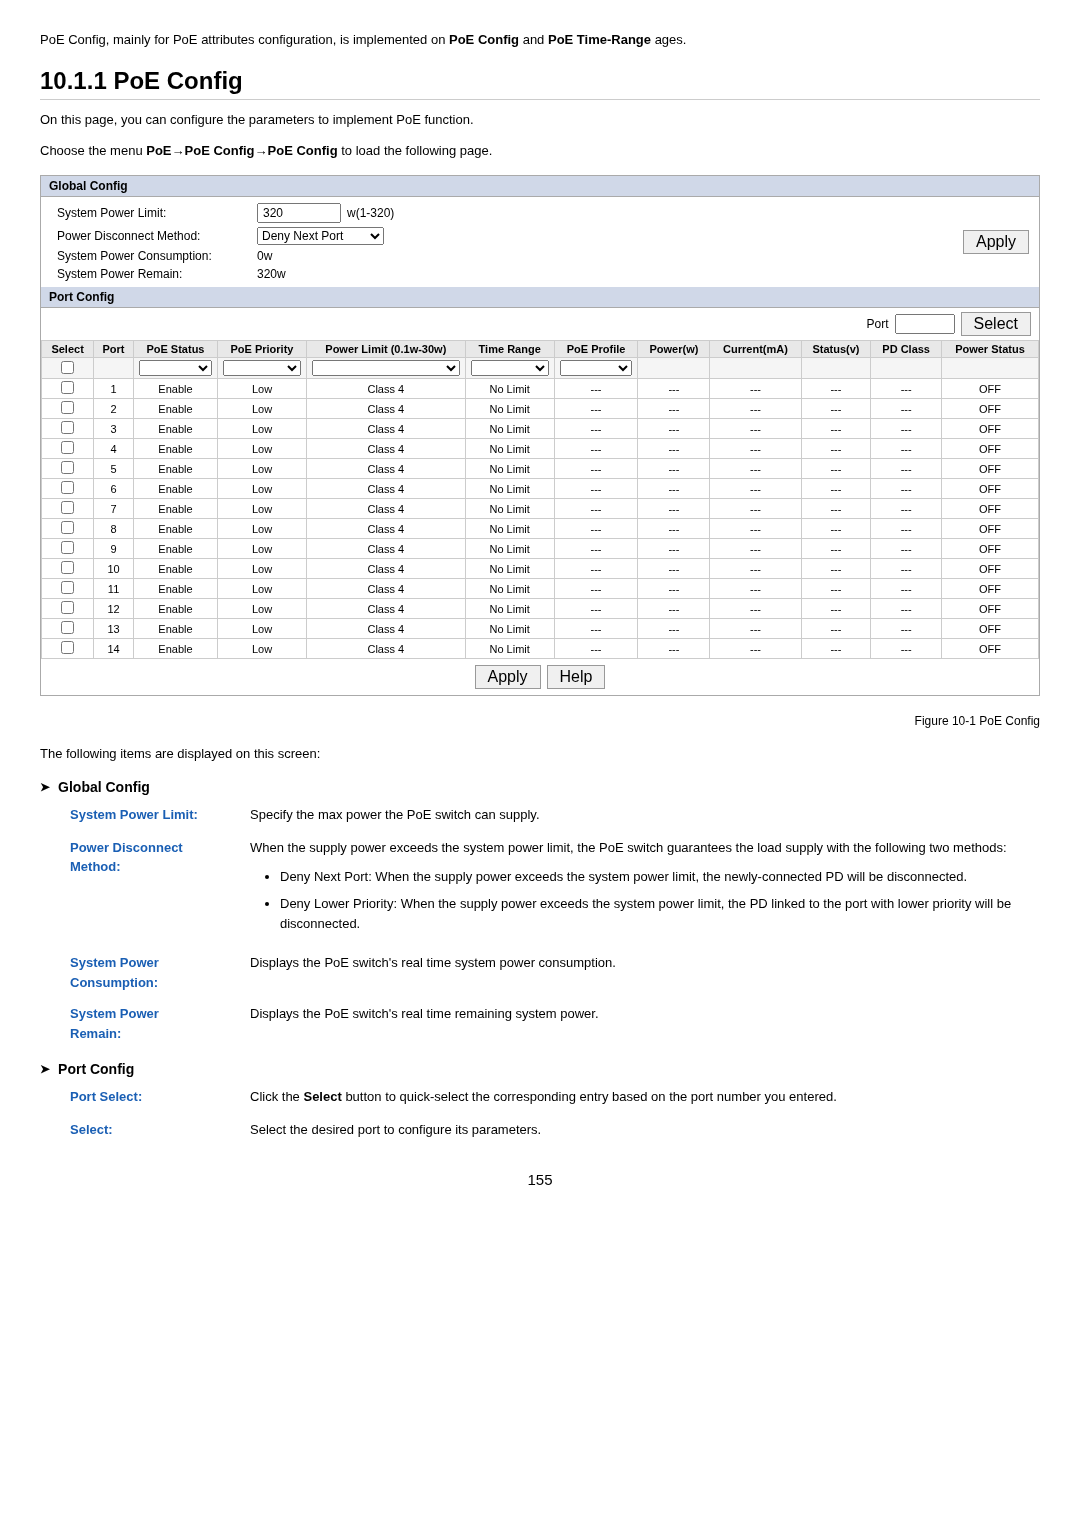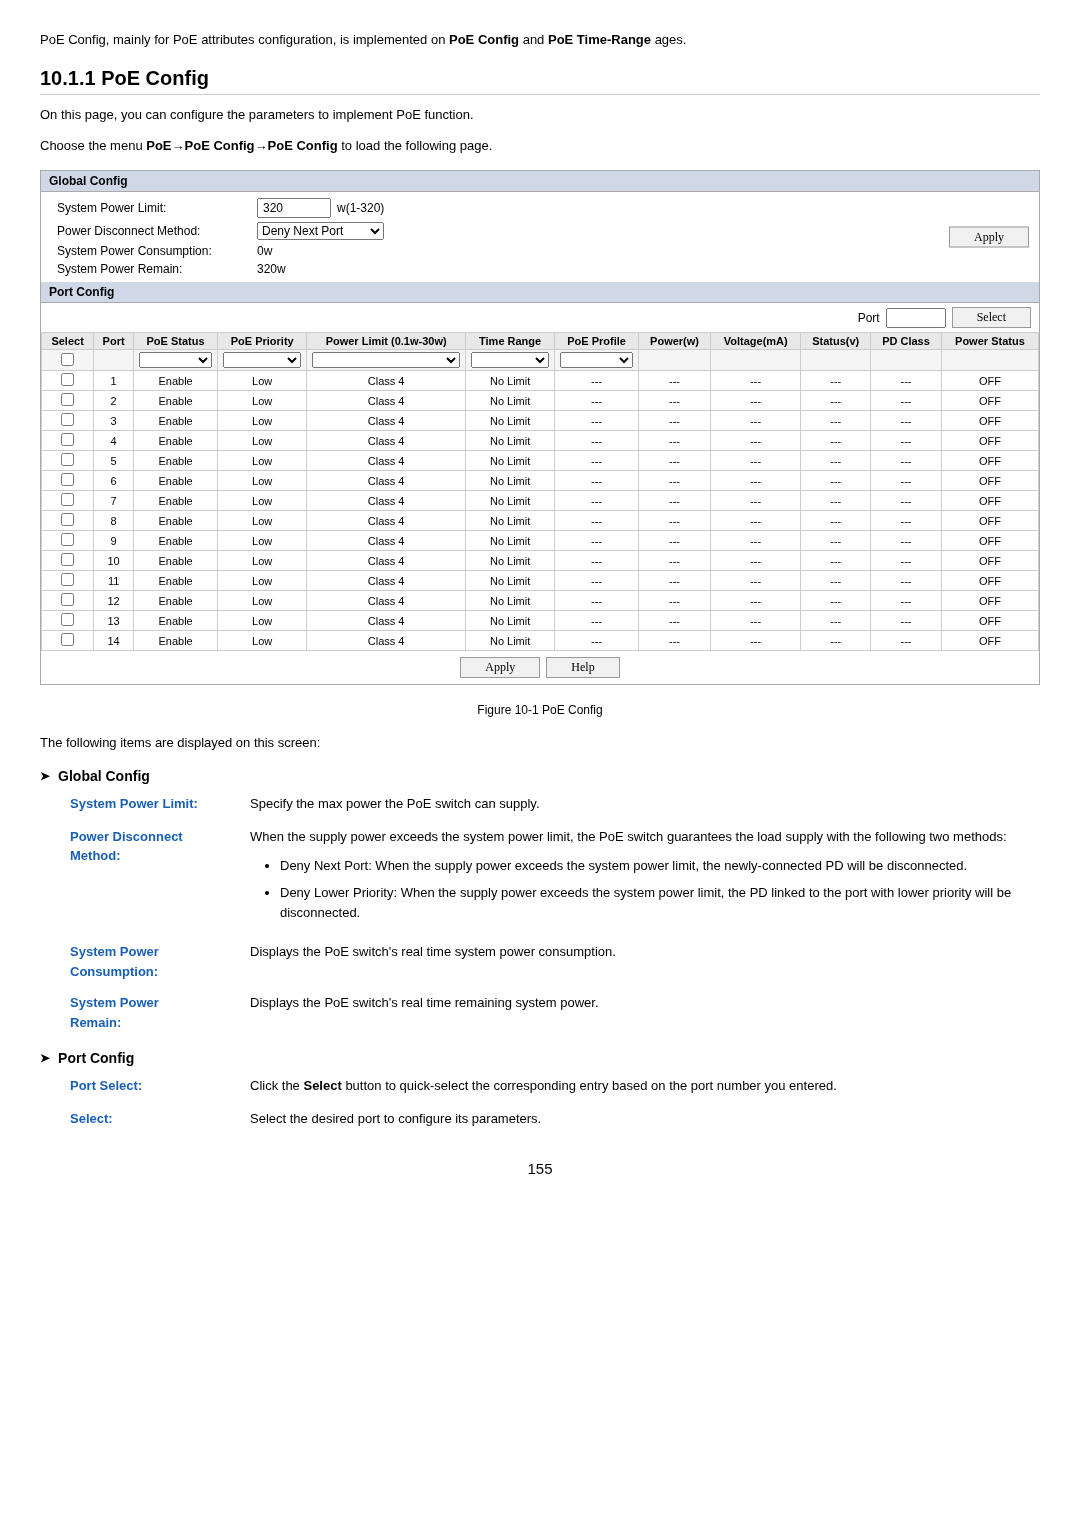--- a/index.html
+++ b/index.html
@@ -6,21 +6,21 @@
     body {
       font-family: Arial, sans-serif;
       font-size: 13px;
       color: #000;
       background: #fff;
       padding: 30px 40px;
       max-width: 1080px;
       margin: 0 auto;
     }
     .intro-text { margin-bottom: 16px; line-height: 1.6; }
-    .section-title { font-size: 20px; font-weight: bold; margin-bottom: 10px; border-bottom: 1px solid #ccc; padding-bottom: 4px; }
+    .section-title { font-size: 24px; font-weight: bold; margin-bottom: 10px; border-bottom: 1px solid #ccc; padding-bottom: 4px; }
     .page-desc { margin-bottom: 10px; line-height: 1.6; }
     .menu-path { margin-bottom: 14px; line-height: 1.6; }
     .config-box {
       border: 1px solid #aaa;
       margin-bottom: 18px;
       font-size: 12px;
     }
     .config-section-header {
       background: #d0d8e8;
       padding: 3px 8px;
@@ -40,34 +40,33 @@
     .global-config-body .value-cell { font-size: 12px; display: flex; align-items: center; gap: 6px; }
     .apply-btn-global {
       position: absolute;
       right: 10px;
       top: 50%;
       transform: translateY(-50%);
     }
     .apply-btn-global button, .btn {
       background: #f0f0f0;
       border: 1px solid #999;
-      padding: 2px 24px;
-      font-size: 12px;
+      padding: 2px 12px;
+      font-size: 16px;
       cursor: pointer;
-      font-family: Liberation Serif, serif;
     }
     .port-config-header-row {
       display: flex;
       justify-content: flex-end;
       align-items: center;
       padding: 4px 8px;
       gap: 6px;
     }
     .table-bottom-btns { padding: 6px; display: flex; gap: 6px; justify-content: center; }
-    .figure-caption { text-align: center; margin: 10px 0 16px 0; font-size: 12px; }
+    .figure-caption { text-align: right; margin: 10px 0 16px 0; font-size: 12px; }
     .following-text { margin-bottom: 14px; line-height: 1.6; }
     .bullet-section { margin-bottom: 18px; }
     .bullet-section .section-bullet {
       font-size: 14px;
       font-weight: bold;
       margin-bottom: 10px;
       display: flex;
       align-items: center;
       gap: 8px;
     }
@@ -115,21 +114,21 @@
 <p class="menu-path">
   <span>Choose the menu </span><strong>PoE→PoE Config→PoE Config</strong><span> to load the following page.</span>
 </p>
 
 <div class="config-box">
 
   <div class="config-section-header">Global Config</div>
   <div class="global-config-body">
     <label>System Power Limit:</label>
     <div class="value-cell">
-      <input type="text" value="320" style="width: 74px; font-size: 12px; padding: 1px 4px;">
+      <input type="text" value="320" style="width: 84px; font-size: 12px; padding: 1px 4px;">
       <span>w(1-320)</span>
     </div>
 
     <label>Power Disconnect Method:</label>
     <div class="value-cell">
       <select class="inline-select">
         <option>Deny Next Port</option>
         <option>Deny Lower Priority</option>
       </select>
     </div>
@@ -162,21 +161,21 @@
       <thead>
         <tr>
           <th>Select</th>
           <th>Port</th>
           <th>PoE Status</th>
           <th>PoE Priority</th>
           <th>Power Limit (0.1w-30w)</th>
           <th>Time Range</th>
           <th>PoE Profile</th>
           <th>Power(w)</th>
-          <th>Voltage(mA)</th>
+          <th>Current(mA)</th>
           <th>Status(v)</th>
           <th>PD Class</th>
           <th>Power Status</th>
         </tr>
         <tr class="filter-row">
           <td><input type="checkbox" style=""></td>
           <td></td>
           <td>
             <select style="font-size:11px;width:100%;">
               <option></option><option>Enable</option><option>Disable</option>

